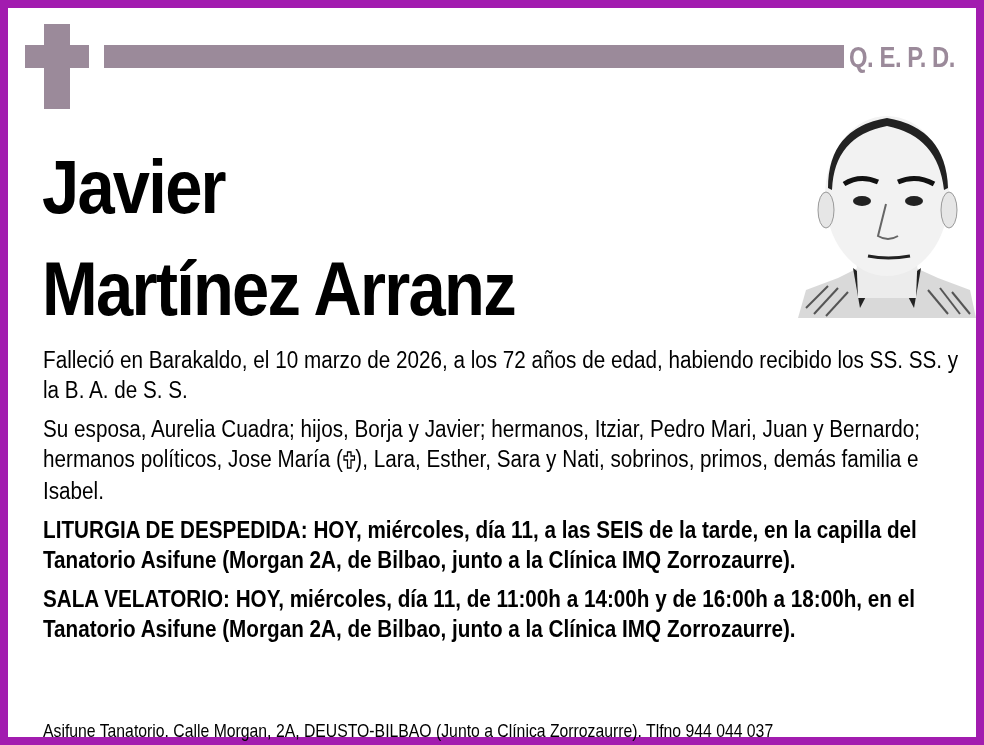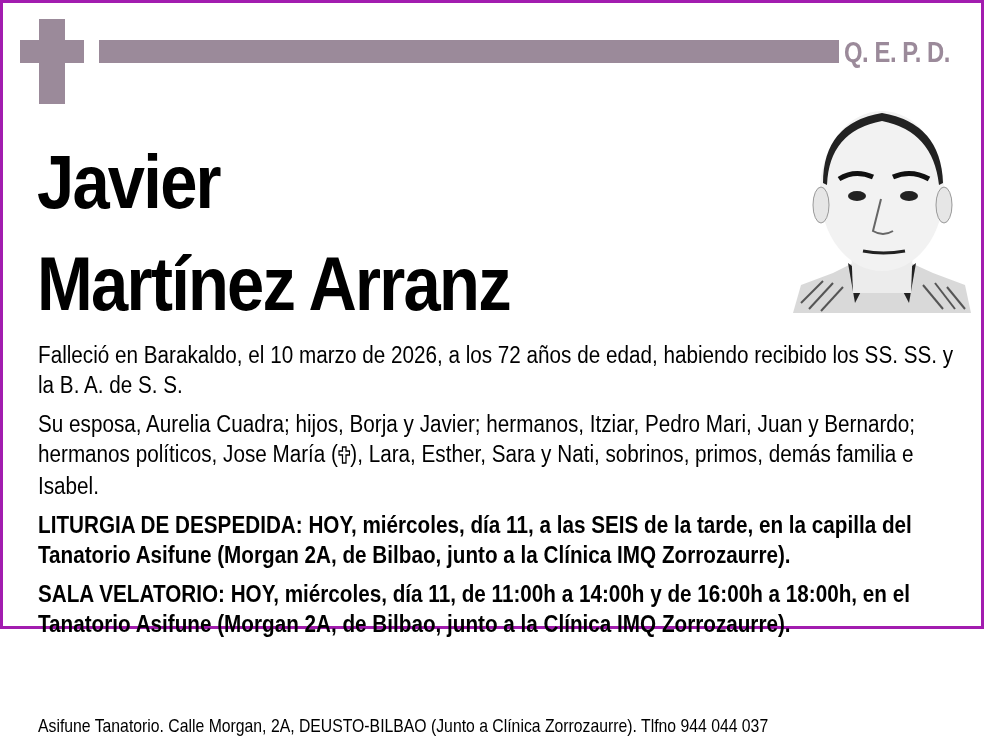--- a/index.html
+++ b/index.html
@@ -1,21 +1,21 @@
 <!DOCTYPE html>
 <html><head>
 <meta charset="utf-8">
 <style>
   html, body { margin: 0; padding: 0; background: #ffffff; }
   body { width: 984px; height: 745px; overflow: hidden; }
   .frame {
     position: relative;
-    width: 984px; height: 629px;
+    width: 984px; height: 745px;
     box-sizing: border-box;
-    border: 3px solid #a21caf;
+    border: 8px solid #a21caf;
     background: #ffffff;
     font-family: "Liberation Sans", sans-serif;
     color: #000;
   }
   .cross-v { position: absolute; left: 36px; top: 16px; width: 26px; height: 85px; background: #9b8a9a; }
   .cross-h { position: absolute; left: 17px; top: 37px; width: 64px; height: 23px; background: #9b8a9a; }
   .rule-bar { position: absolute; left: 96px; top: 37px; width: 740px; height: 23px; background: #9b8a9a; }
   .qepd {
     position: absolute; left: 841px; top: 32px;
     font-family: "Liberation Sans", sans-serif;

